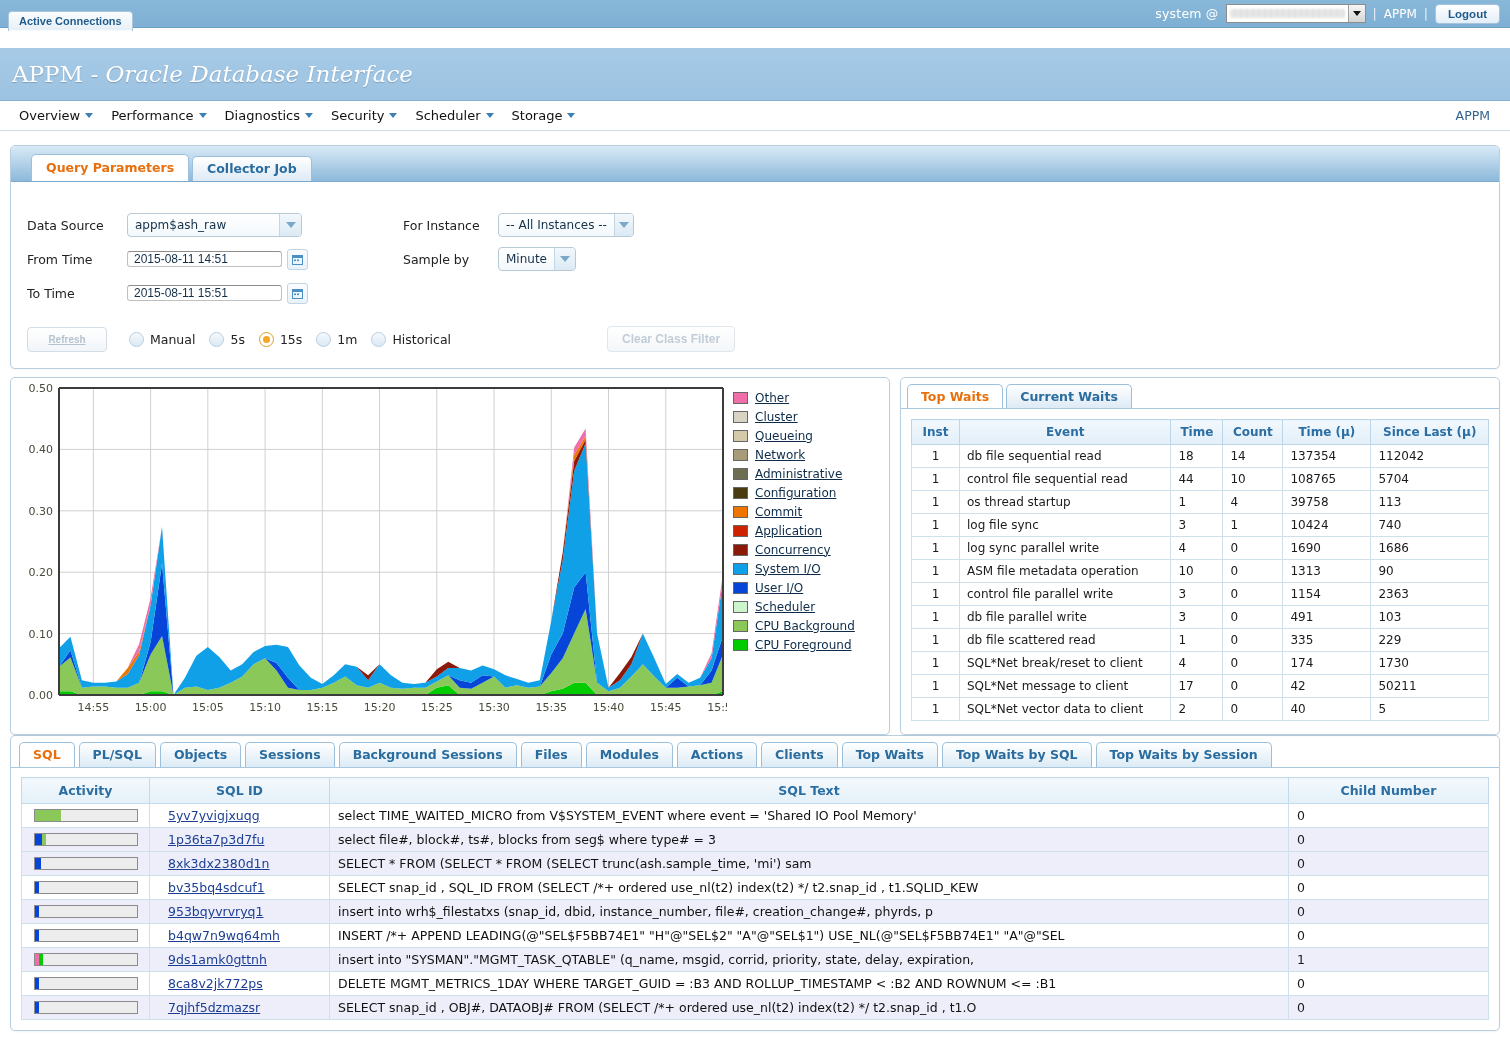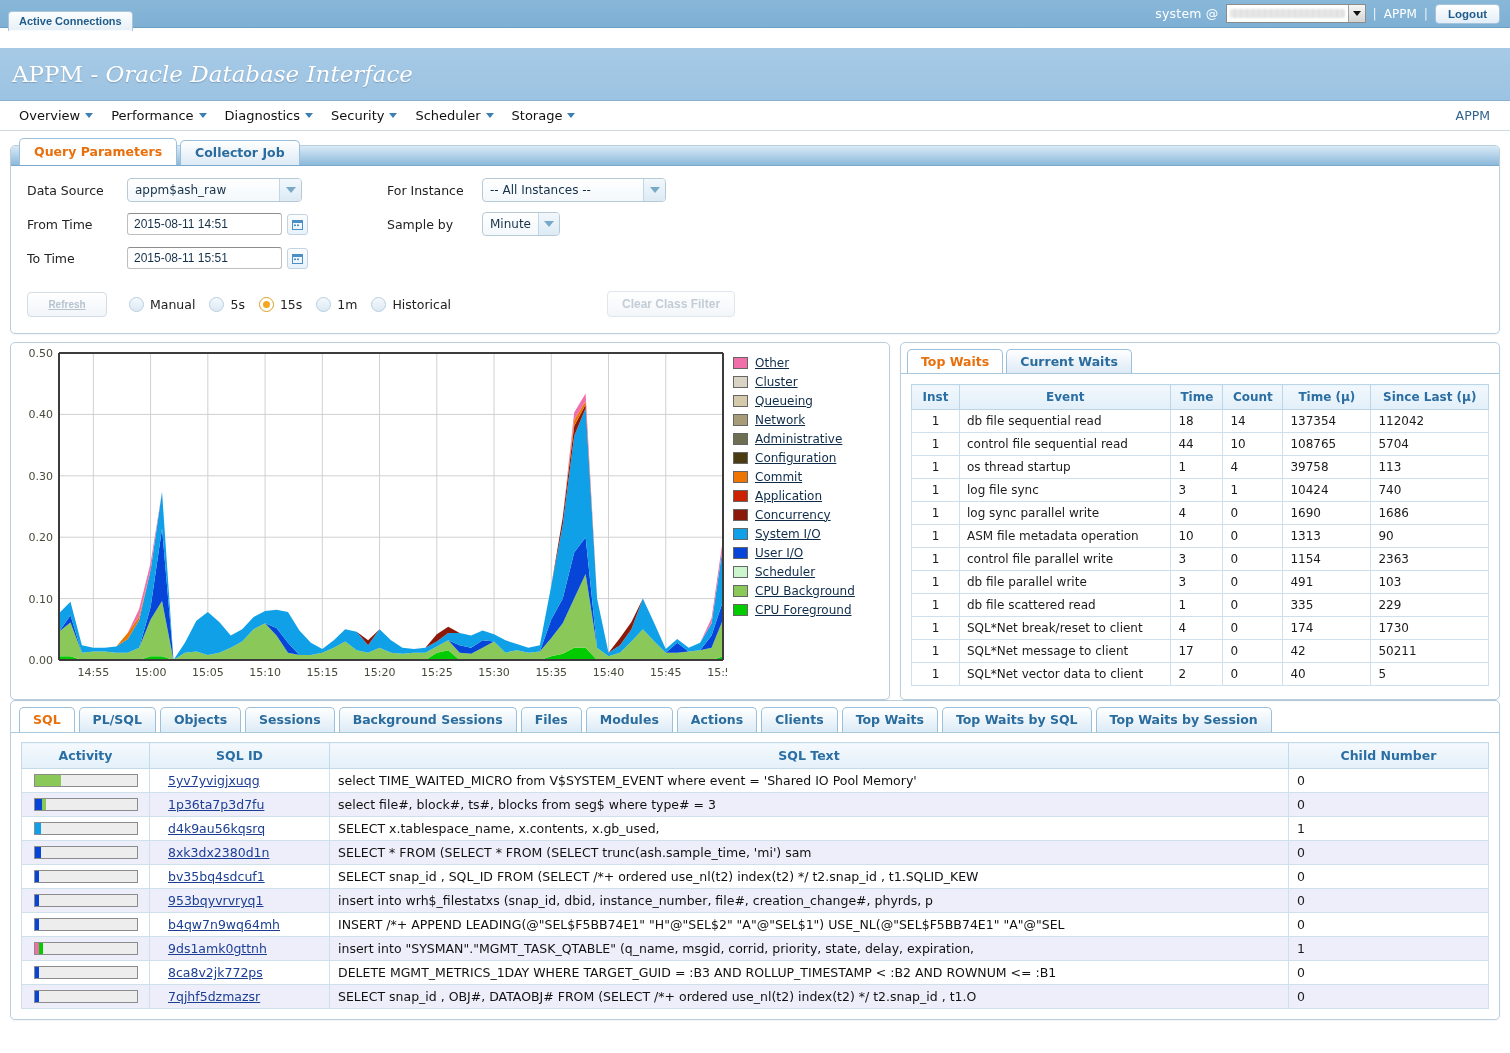--- a/index.html
+++ b/index.html
@@ -116,25 +116,25 @@
     border-radius:5px;
     background:#ffffff;
     box-shadow:0 1px 2px rgba(0,0,0,.05);
   }
 
   .content { padding:8px 10px 0 10px; }
 
   
   .tabstrip {
     display:flex; align-items:flex-end;
-    height:20px;
+    height:36px;
     background: linear-gradient(to bottom,#d9eaf6 0%,#8cb9da 100%);
     border-bottom:1px solid #7ba9ce;
     border-radius:4px 4px 0 0;
-    padding-left:8px;
+    padding-left:20px;
   }
   .tab {
     height:25px; line-height:24px;
     padding:0 14px;
     font-size:12.5px; font-weight:bold;
     color:#2a6c9e;
     background: linear-gradient(to bottom,#ffffff 0%,#ddeaf5 100%);
     border:1px solid #9cc0dc; border-bottom:none;
     border-radius:5px 5px 0 0;
     margin-right:3px;
@@ -143,30 +143,30 @@
   }
   .tab.active {
     color:#e8700c;
     background:#ffffff;
     height:27px; line-height:26px;
     border-color:#9cc0dc;
   }
 
   
   .query-panel { margin-top:6px; }
-  .query-body { padding:7px 16px 16px 16px; display:flex; }
+  .query-body { padding:26px 16px 16px 16px; display:flex;gap:16px; }
   .qp-col { display:flex; flex-direction:column; }
   .qp-row { display:flex; align-items:center; height:34px; }
   .qp-label { font-size:12.5px; color:#222; }
 
   .fld {
     display:flex; align-items:center;
   }
   .inp {
-    height:22px;
+    height:16px;
     border:1px solid #bfbfbf;
     border-top-color:#8d8d8d;
     border-radius:3px;
     background:#fff;
     font-size:12px; color:#15314a;
     padding:0 6px;
     line-height:20px;
   }
   .combo {
     display:flex; align-items:stretch; height:24px;
@@ -405,21 +405,21 @@
                   <rect x="5" y="5.5" width="2" height="1.6" fill="#4a90c4"></rect>
                 </svg>
             </div>
           </div>
         </div>
       </div>
 
       <div class="qp-col" style="width:310px;">
         <div class="qp-row">
           <div class="qp-label" style="width:95px;">For Instance</div>
-          <div class="combo" style="width:184px;">
+          <div class="combo" style="width:136px;">
             <div class="txt">-- All Instances --</div>
             <div class="btn">
                 <i></i>
               </div>
           </div>
         </div>
         <div class="qp-row">
           <div class="qp-label" style="width:95px;">Sample by</div>
           <div class="combo" style="width:78px;">
             <div class="txt">Minute</div>
@@ -750,30 +750,20 @@
               <td>
                 <div class="actbar">
                   <div style="width: 7%; background: rgb(6, 69, 216);"></div>
                   <div style="width: 4%; background: rgb(139, 200, 90);"></div>
                 </div>
               </td>
               <td style="text-align: left; padding-left: 18px;"><span class="sqlid">1p36ta7p3d7fu</span></td>
               <td class="sqltext">select file#, block#, ts#, blocks from seg$ where type# = 3</td>
               <td>0</td>
             </tr>
-            <tr>
-              <td>
-                <div class="actbar">
-                  <div style="width: 6%; background: rgb(15, 160, 232);"></div>
-                </div>
-              </td>
-              <td style="text-align: left; padding-left: 18px;"><span class="sqlid">d4k9au56kqsrq</span></td>
-              <td class="sqltext">SELECT x.tablespace_name, x.contents, x.gb_used,</td>
-              <td>1</td>
-            </tr>
             <tr class="alt">
               <td>
                 <div class="actbar">
                   <div style="width: 6%; background: rgb(6, 69, 216);"></div>
                 </div>
               </td>
               <td style="text-align: left; padding-left: 18px;"><span class="sqlid">8xk3dx2380d1n</span></td>
               <td class="sqltext">SELECT * FROM (SELECT * FROM (SELECT trunc(ash.sample_time, 'mi') sam</td>
               <td>0</td>
             </tr>

